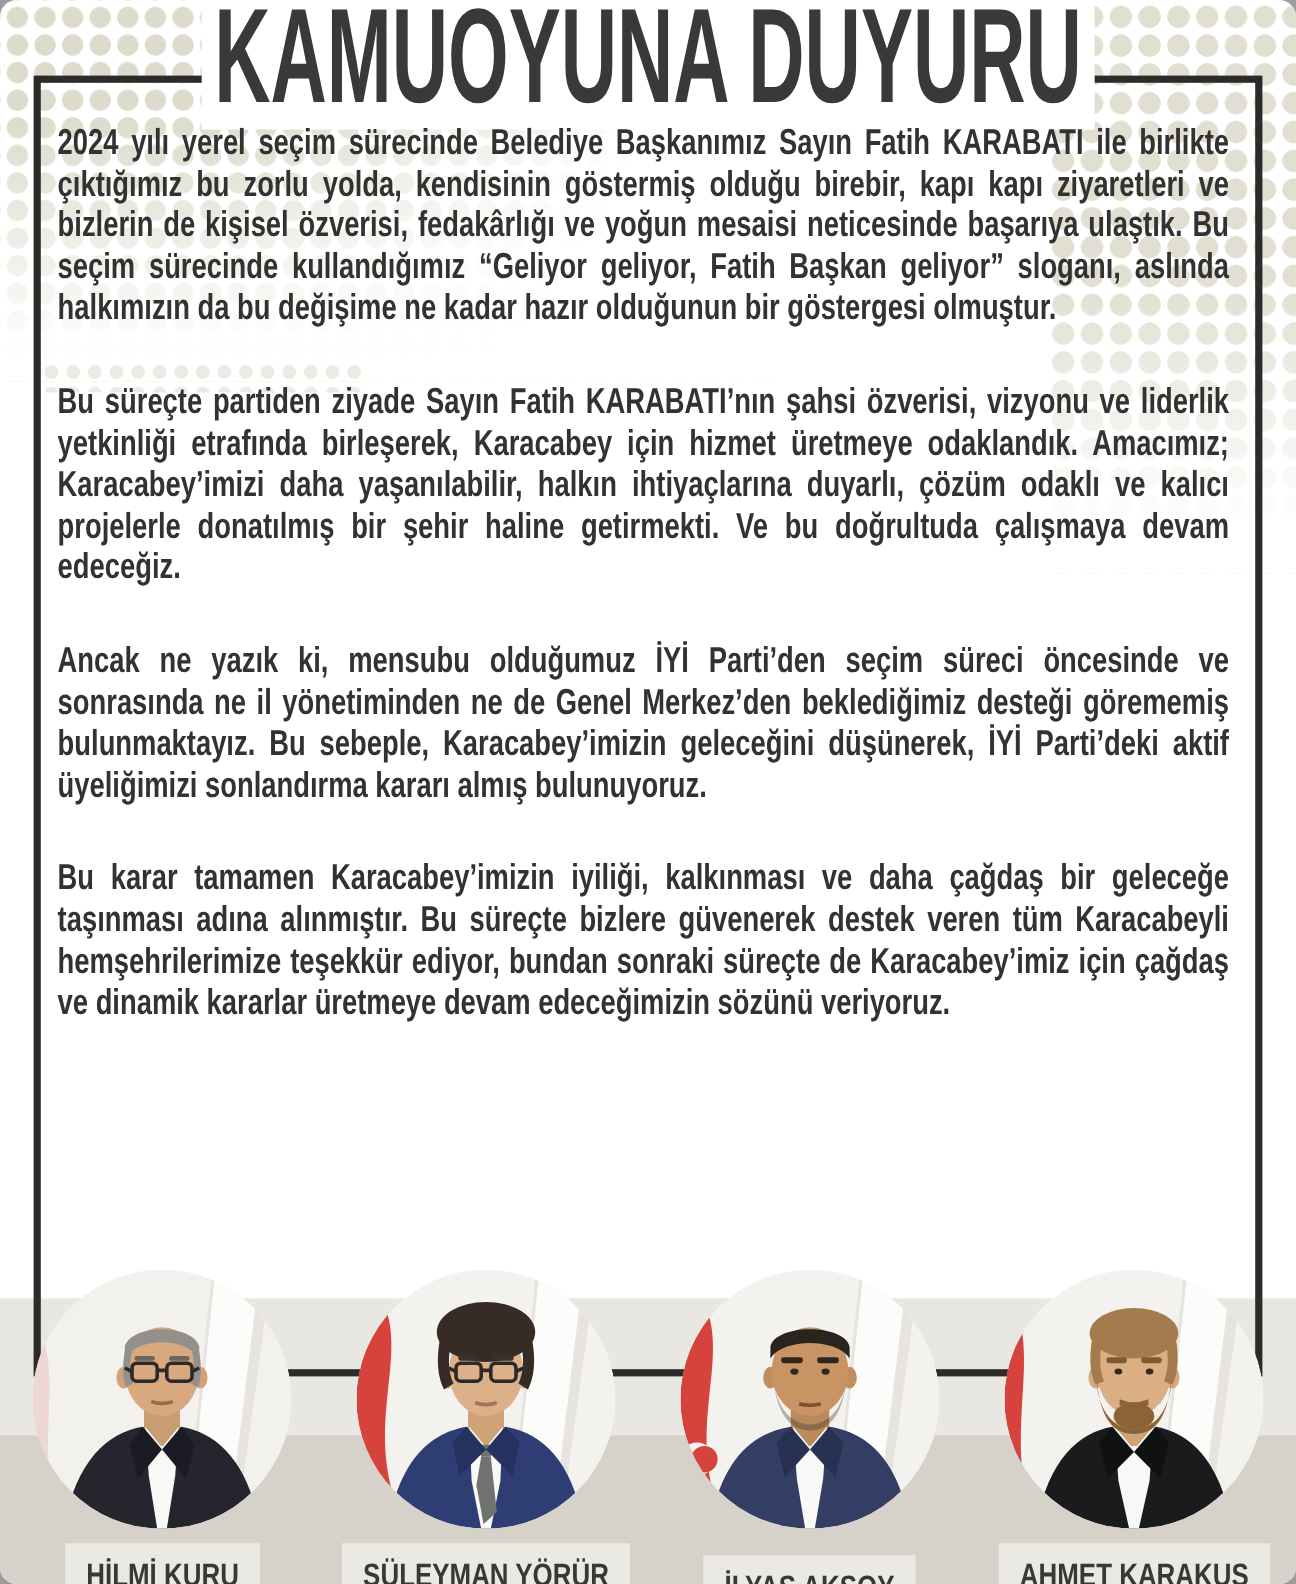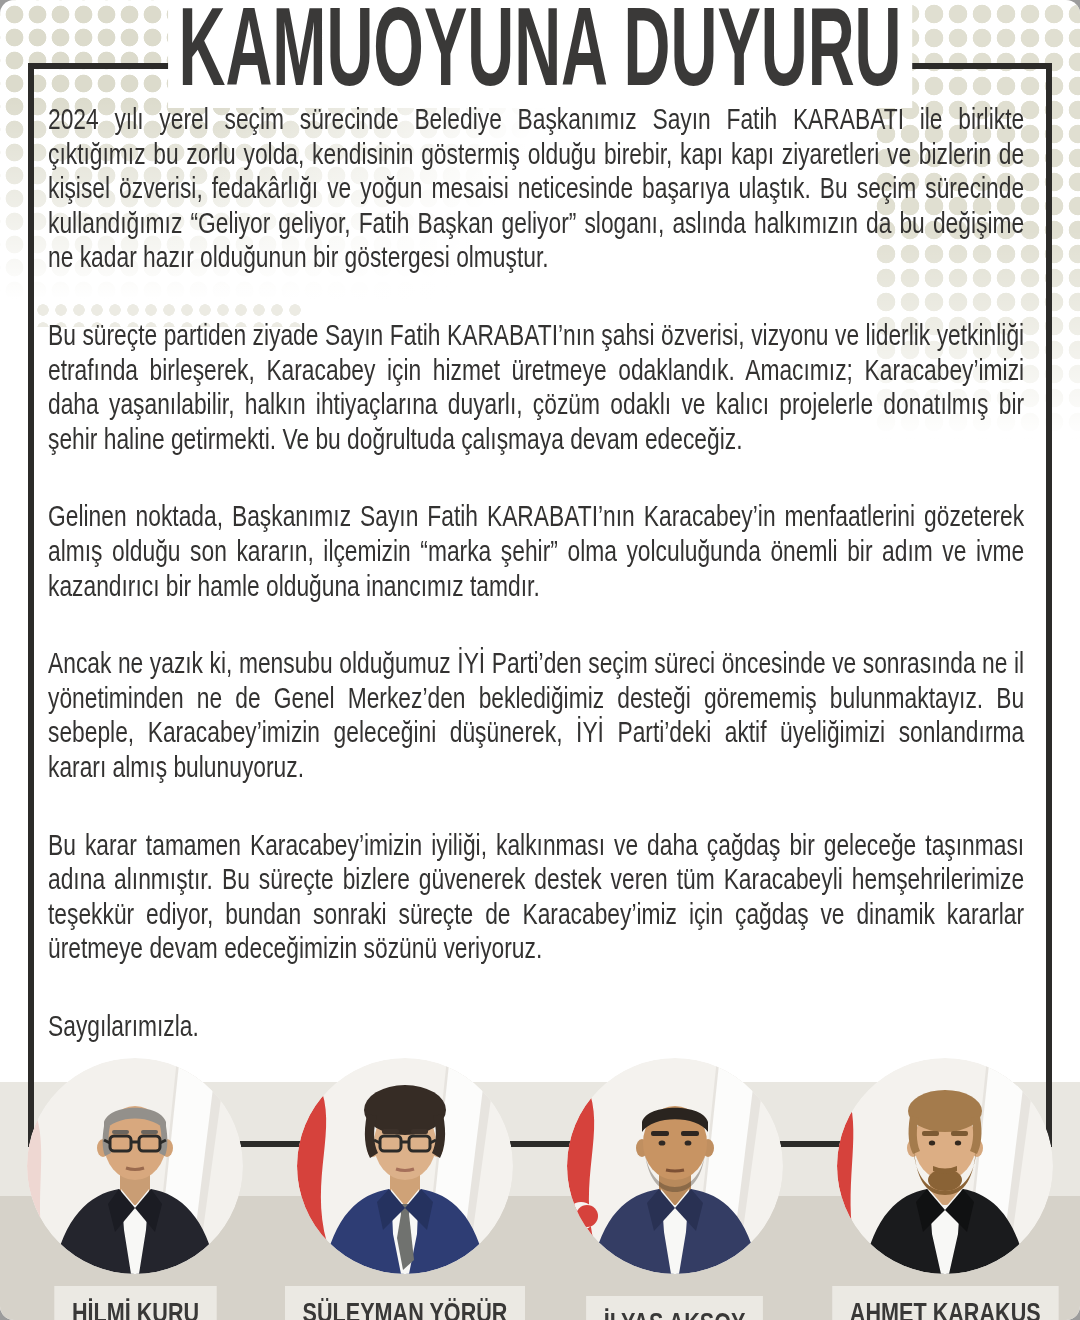--- a/index.html
+++ b/index.html
@@ -43,21 +43,21 @@
   
   .title{
     position:absolute;top:-10px;left:50%;z-index:4;margin:0;
     transform:translateX(-50%) scaleX(0.58);transform-origin:center top;
     font-size:112px;line-height:1.02;font-weight:bold;white-space:nowrap;
     color:#3a3938;background:#ffffff;padding:0 18px 4px 18px;
   }
   
   .content{
     position:absolute;left:48px;top:102px;width:976px;z-index:4;
-    color:#333231;font-weight:normal;
+    color:#333231;font-weight:bold;
   }
   .para{margin:0 0 43px 0;font-size:30px;line-height:34.6px;}
   .para.last{}
   .pi{
     display:block;width:131.6%;transform:scaleX(0.76);transform-origin:left top;
     text-align:justify;
   }
   .signoff{margin:0;font-size:30px;line-height:34.6px;}
   .signoff .pi{text-align:left;}
   
@@ -94,30 +94,24 @@
   <h1 class="title">KAMUOYUNA DUYURU</h1>
 
   <div class="content">
     <p class="para">
         <span class="pi">2024 yılı yerel seçim sürecinde Belediye Başkanımız Sayın Fatih KARABATI ile birlikte çıktığımız bu zorlu yolda, kendisinin göstermiş olduğu birebir, kapı kapı ziyaretleri ve bizlerin de kişisel özverisi, fedakârlığı ve yoğun mesaisi neticesinde başarıya ulaştık. Bu seçim sürecinde kullandığımız “Geliyor geliyor, Fatih Başkan geliyor” sloganı, aslında halkımızın da bu değişime ne kadar hazır olduğunun bir göstergesi olmuştur.</span>
       </p>
     <p class="para">
         <span class="pi">Bu süreçte partiden ziyade Sayın Fatih KARABATI’nın şahsi özverisi, vizyonu ve liderlik yetkinliği etrafında birleşerek, Karacabey için hizmet üretmeye odaklandık. Amacımız; Karacabey’imizi daha yaşanılabilir, halkın ihtiyaçlarına duyarlı, çözüm odaklı ve kalıcı projelerle donatılmış bir şehir haline getirmekti. Ve bu doğrultuda çalışmaya devam edeceğiz.</span>
       </p>
     <p class="para">
-        <span class="pi">Gelinen noktada, Başkanımız Sayın Fatih KARABATI’nın Karacabey’in menfaatlerini gözeterek almış olduğu son kararın, ilçemizin “marka şehir” olma yolculuğunda önemli bir adım ve ivme kazandırıcı bir hamle olduğuna inancımız tamdır.</span>
-      </p>
-    <p class="para">
         <span class="pi">Ancak ne yazık ki, mensubu olduğumuz İYİ Parti’den seçim süreci öncesinde ve sonrasında ne il yönetiminden ne de Genel Merkez’den beklediğimiz desteği görememiş bulunmaktayız. Bu sebeple, Karacabey’imizin geleceğini düşünerek, İYİ Parti’deki aktif üyeliğimizi sonlandırma kararı almış bulunuyoruz.</span>
       </p>
     <p class="para last">
         <span class="pi">Bu karar tamamen Karacabey’imizin iyiliği, kalkınması ve daha çağdaş bir geleceğe taşınması adına alınmıştır. Bu süreçte bizlere güvenerek destek veren tüm Karacabeyli hemşehrilerimize teşekkür ediyor, bundan sonraki süreçte de Karacabey’imiz için çağdaş ve dinamik kararlar üretmeye devam edeceğimizin sözünü veriyoruz.</span>
-      </p>
-    <p class="signoff">
-        <span class="pi">Saygılarımızla.</span>
       </p>
   </div>
 
   <div class="people">
 
     <div class="person">
       <div class="photo">
         <svg width="216" height="216" viewBox="0 0 216 216">
           <defs>
               <clipPath id="c1">

